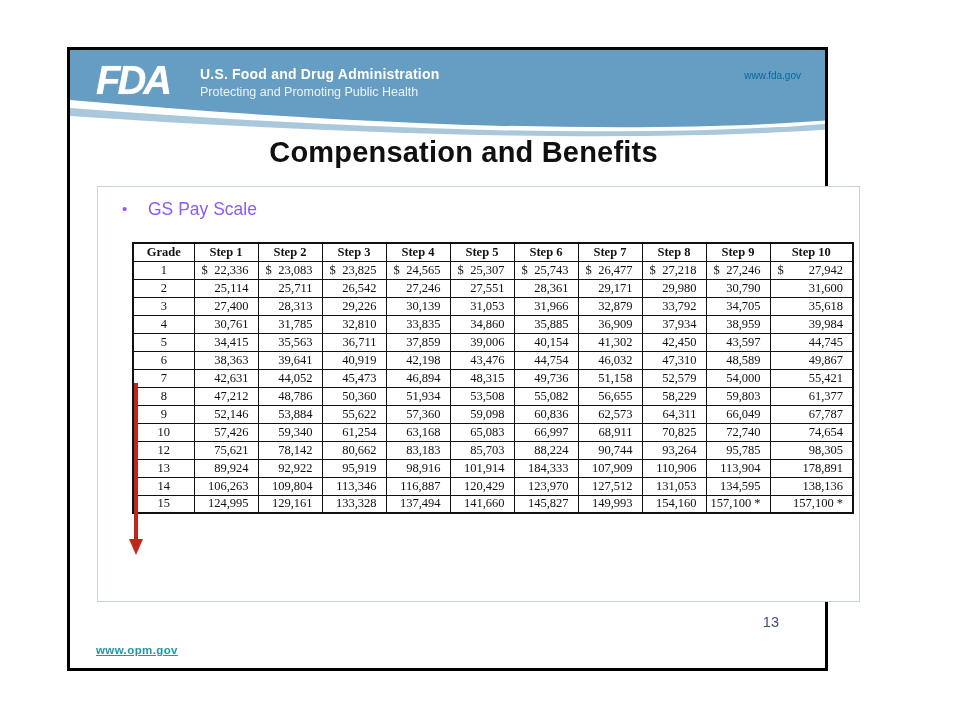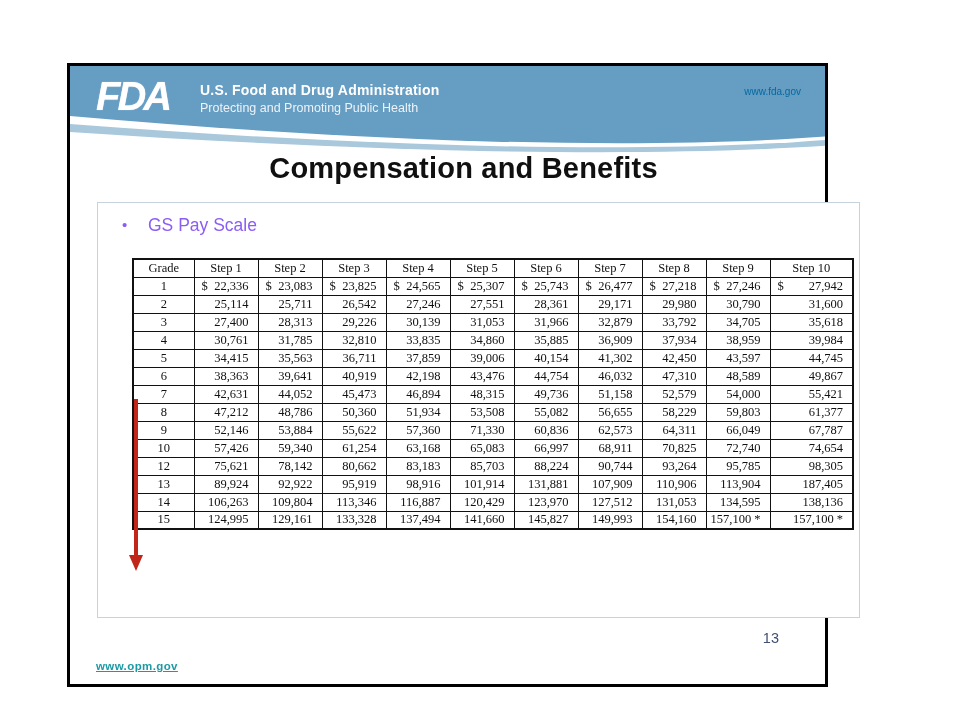--- a/index.html
+++ b/index.html
@@ -1,21 +1,21 @@
 <!DOCTYPE html>
 <html><head>
 <meta charset="utf-8">
 <style>
   * { box-sizing: border-box; margin: 0; padding: 0; }
   html, body { width: 960px; height: 720px; background: #ffffff; overflow: hidden; }
   body { font-family: "Liberation Sans", sans-serif; position: relative; }
 
   .slide {
     position: absolute; left: 67px; top: 47px; width: 761px; height: 624px;
-    background: #ffffff; border: 3px solid #000000; margin-top: 16px;
+    background: #ffffff; border: 3px solid #000000;
   }
 
   
   .band-wrap { position: absolute; left: 0; top: 0; width: 100%; height: 96px; overflow: hidden; }
   .band-wrap svg { display: block; }
 
   .fda-logo {
     position: absolute; left: 26px; top: 8px;
     color: #ffffff; font-size: 40px; font-weight: 800;
     letter-spacing: -3px; font-style: italic;
@@ -44,21 +44,21 @@
   
   .table-wrap { position: absolute; left: 34px; top: 55px; }
   table.gs {
     border-collapse: collapse; table-layout: fixed;
     font-family: "Liberation Serif", serif; font-size: 12.5px; color: #111;
     border: 2px solid #111;
   }
   table.gs th, table.gs td {
     border: 1.5px solid #111; height: 18px; overflow: hidden; white-space: nowrap;
   }
-  table.gs th { font-weight: normal; text-align: center; padding: 0 2px; }
+  table.gs th { font-weight: bold; text-align: center; padding: 0 2px; }
   td.grade { text-align: center; }
   td.val { text-align: right; padding-right: 9px; }
   td.cur { padding-left: 7px; }
   td.cur .cur-sign { float: left; }
 
   
   .range-arrow { position: absolute; left: 31px; top: 196px; width: 14px; height: 172px; color: #c2251a; }
 
   
   .opm-link {
@@ -228,21 +228,21 @@
               <td class="val">58,229</td>
               <td class="val">59,803</td>
               <td class="val">61,377</td>
             </tr>
             <tr>
               <td class="grade">9</td>
               <td class="val">52,146</td>
               <td class="val">53,884</td>
               <td class="val">55,622</td>
               <td class="val">57,360</td>
-              <td class="val">71,330</td>
+              <td class="val">59,098</td>
               <td class="val">60,836</td>
               <td class="val">62,573</td>
               <td class="val">64,311</td>
               <td class="val">66,049</td>
               <td class="val">67,787</td>
             </tr>
             <tr>
               <td class="grade">10</td>
               <td class="val">57,426</td>
               <td class="val">59,340</td>
@@ -268,25 +268,25 @@
               <td class="val">95,785</td>
               <td class="val">98,305</td>
             </tr>
             <tr>
               <td class="grade">13</td>
               <td class="val">89,924</td>
               <td class="val">92,922</td>
               <td class="val">95,919</td>
               <td class="val">98,916</td>
               <td class="val">101,914</td>
-              <td class="val">131,881</td>
+              <td class="val">184,333</td>
               <td class="val">107,909</td>
               <td class="val">110,906</td>
               <td class="val">113,904</td>
-              <td class="val">187,405</td>
+              <td class="val">178,891</td>
             </tr>
             <tr>
               <td class="grade">14</td>
               <td class="val">106,263</td>
               <td class="val">109,804</td>
               <td class="val">113,346</td>
               <td class="val">116,887</td>
               <td class="val">120,429</td>
               <td class="val">123,970</td>
               <td class="val">127,512</td>

